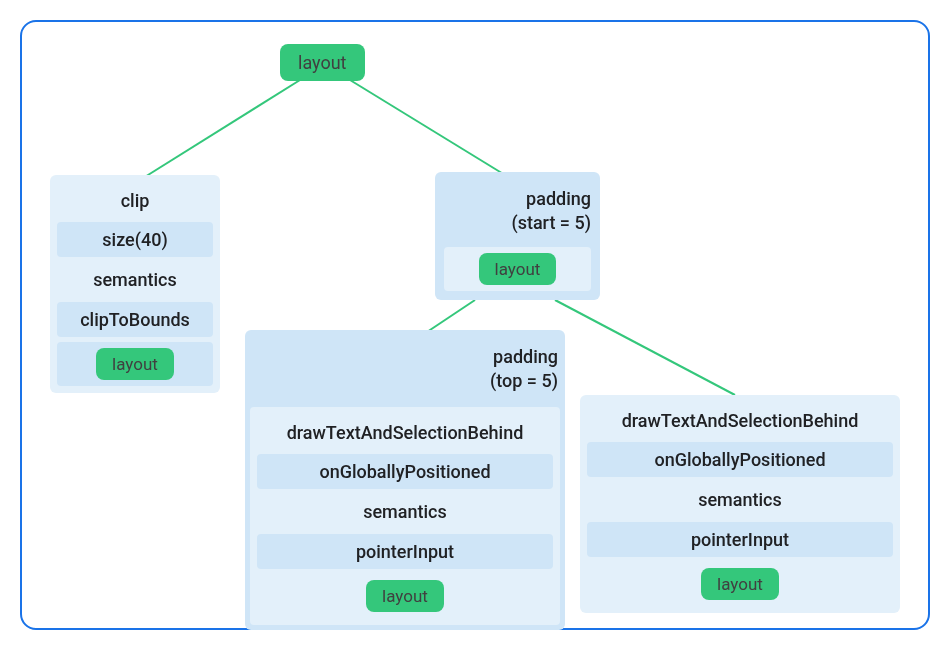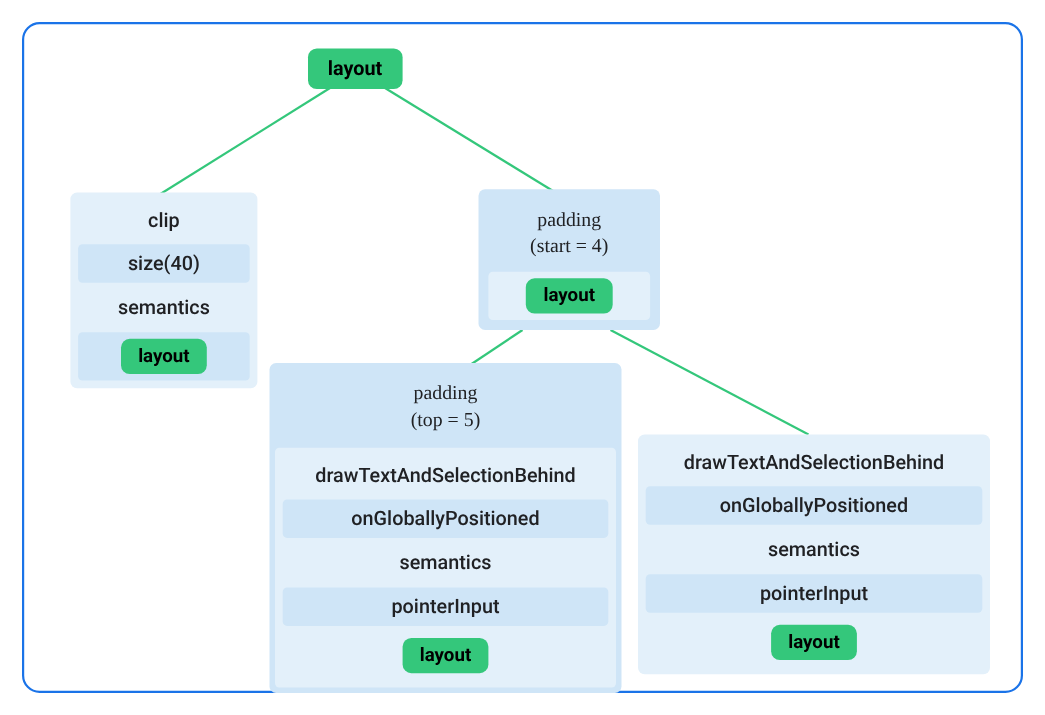--- a/index.html
+++ b/index.html
@@ -20,22 +20,22 @@
     border-radius: 16px;
   }
   .node {
     position: absolute;
     background: #cfe5f7;
     border-radius: 6px;
     text-align: center;
   }
   .pill-green {
     background: #34c77b;
-    color: #000000;
-    font-weight: 700;
+    color: #404040;
+    font-weight: 400;
     border-radius: 8px;
     padding: 8px 18px;
     display: inline-block;
     font-size: 18px;
   }
   .row {
     background: #cfe5f7;
     font-size: 18px;
     font-weight: 500;
     color: #202124;
@@ -45,23 +45,22 @@
   }
   .row.light {
     background: #e3f0fa;
   }
   .row.header {
     background: transparent;
     padding: 8px 0 6px 0;
   }
   .multiline {
     line-height: 1.35;
-    text-align: center;
+    text-align: right;
     padding-left: 16px;
-    font-family: Liberation Serif, serif;
   }
   svg.lines {
     position: absolute;
     left: 0; top: 0;
     width: 950px; height: 650px;
     pointer-events: none;
   }
 </style>
 </head>
 <body>
@@ -72,33 +71,34 @@
   <line x1="300" y1="80" x2="140" y2="180" stroke="#34c77b" stroke-width="2"></line>
   <line x1="350" y1="80" x2="505" y2="175" stroke="#34c77b" stroke-width="2"></line>
   <line x1="475" y1="300" x2="370" y2="370" stroke="#34c77b" stroke-width="2"></line>
   <line x1="555" y1="300" x2="735" y2="395" stroke="#34c77b" stroke-width="2"></line>
 </svg>
 
 <div class="node" style="left:280px; top:44px; background:transparent;">
   <span class="pill-green">layout</span>
 </div>
 
-<div class="node" style="left:64px; top:175px; width:170px; background:#e3f0fa; padding:2px;">
+<div class="node" style="left:50px; top:175px; width:170px; background:#e3f0fa; padding:2px;">
   <div class="row header">clip</div>
   <div class="row">size(40)</div>
   <div class="row light">semantics</div>
+  <div class="row">clipToBounds</div>
   <div class="row" style="padding:6px 5px;">
     <span class="pill-green" style="padding:6px 16px; font-size:17px;">layout</span>
   </div>
 </div>
 
 <div class="node" style="left:435px; top:172px; width:165px; background:#cfe5f7; padding:4px;">
   <div class="row header multiline" style="padding-top:6px; padding-bottom:6px;">
     <span>padding</span><br>
-    <span>(start = 4)</span>
+    <span>(start = 5)</span>
   </div>
   <div class="row light" style="padding:6px 5px; background:#e3f0fa;">
     <span class="pill-green" style="padding:6px 16px; font-size:17px;">layout</span>
   </div>
 </div>
 
 <div class="node" style="left:245px; top:330px; width:320px; background:#cfe5f7; padding:2px;">
   <div class="row header multiline" style="padding-top:8px; padding-bottom:8px;">
     <span>padding</span><br>
     <span>(top = 5)</span>

